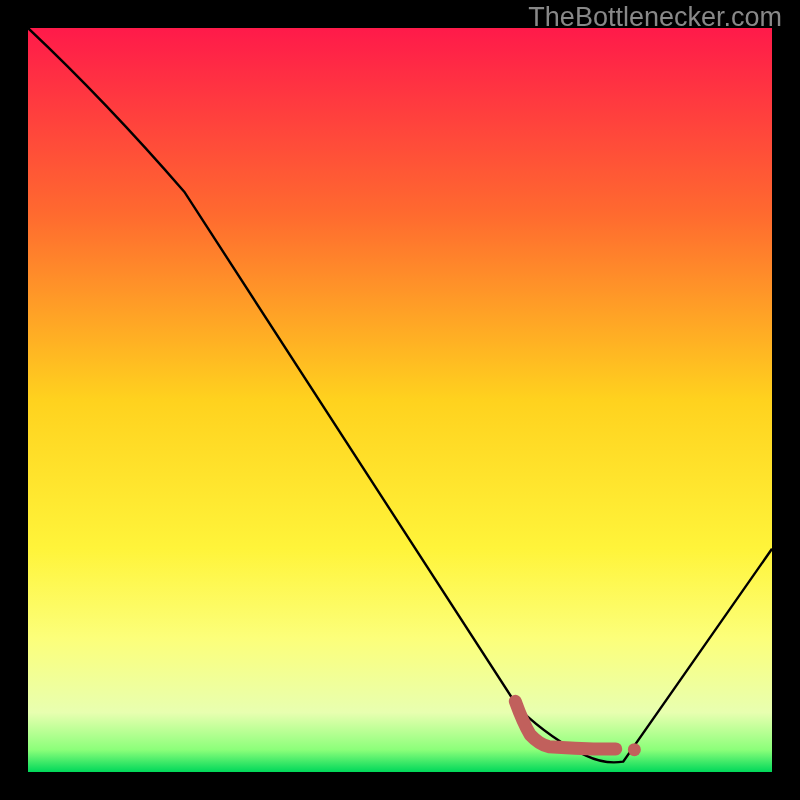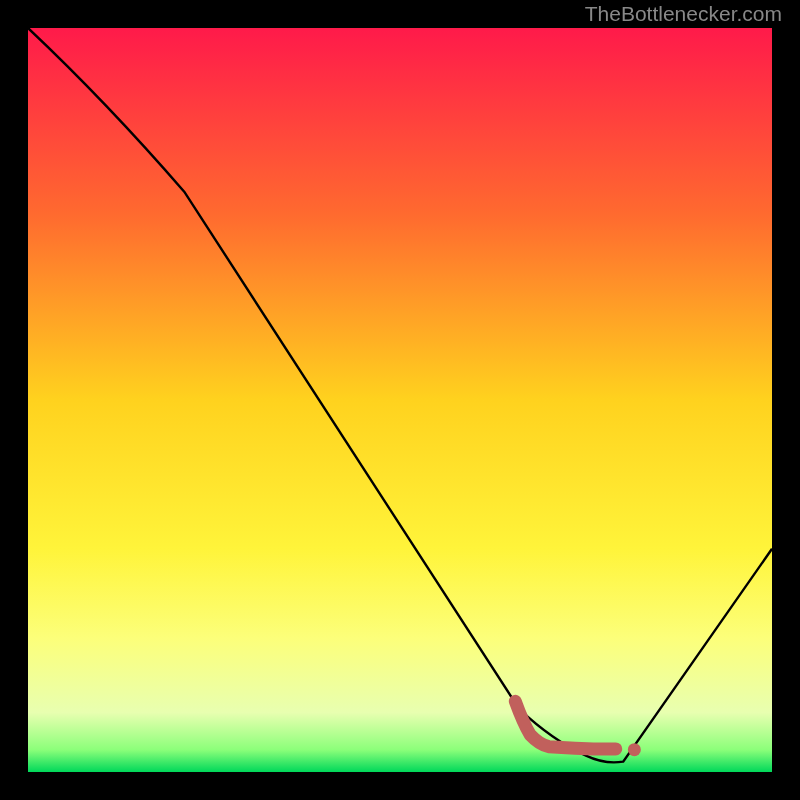--- a/index.html
+++ b/index.html
@@ -13,21 +13,21 @@
   .container {
     position: relative;
     width: 800px;
     height: 800px;
   }
   .watermark {
     position: absolute;
     top: 2px;
     right: 18px;
     color: #888;
-    font-size: 21px;
+    font-size: 27px;
     font-weight: 500;
   }
   .plot-area {
     position: absolute;
     left: 28px;
     top: 28px;
     width: 744px;
     height: 744px;
   }
   svg {

